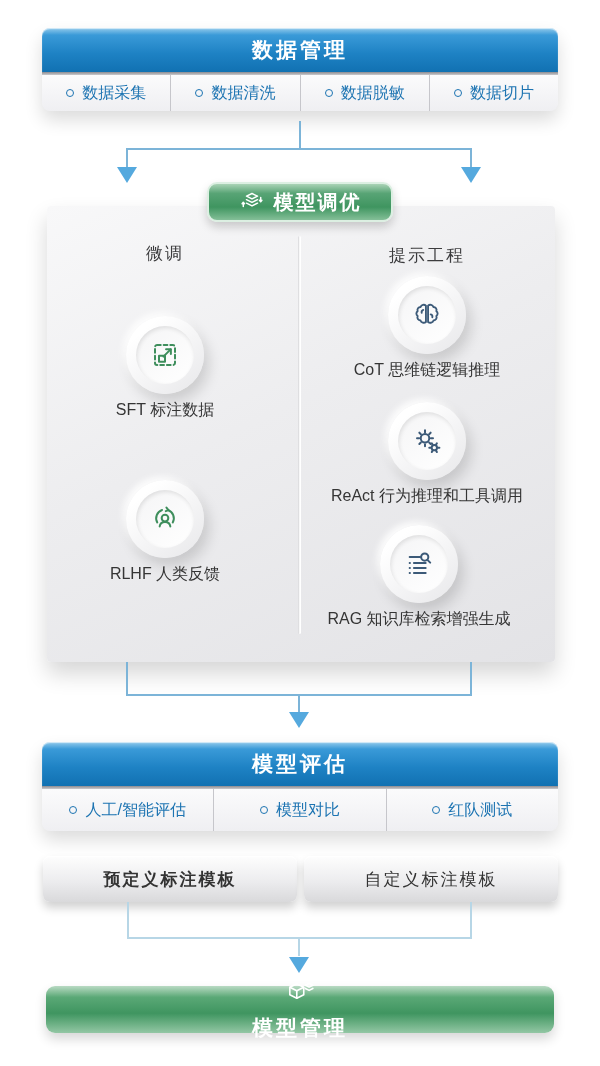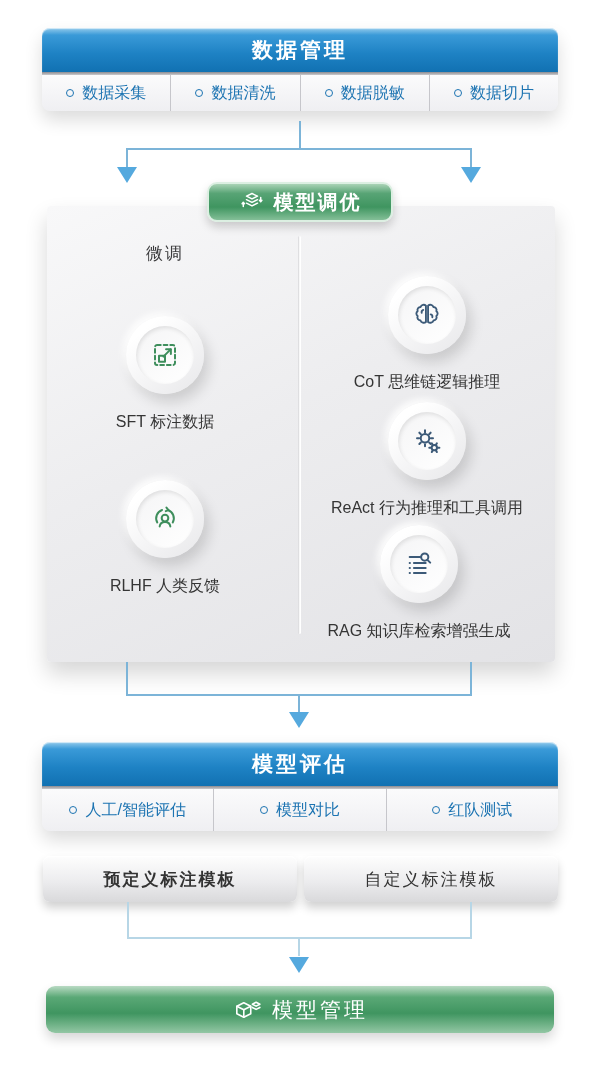--- a/index.html
+++ b/index.html
@@ -47,32 +47,32 @@
   .col-title { position:absolute; width:250px; text-align:center; font-size:17px; color:#3c3c3e; letter-spacing:2px; }
   .feature { position:absolute; width:250px; display:flex; flex-direction:column; align-items:center; }
   .circle-outer { width:78px; height:78px; border-radius:50%;
     background:linear-gradient(140deg,#ffffff 20%,#ebebed 88%);
     box-shadow:5px 8px 14px rgba(0,0,0,.15), -3px -3px 7px #ffffff;
     display:flex; align-items:center; justify-content:center; }
   .circle-inner { width:58px; height:58px; border-radius:50%;
     background:linear-gradient(140deg,#f5f5f6,#ffffff);
     box-shadow:inset 1px 2px 4px rgba(0,0,0,.10);
     display:flex; align-items:center; justify-content:center; }
-  .feature-label { margin-top:18px; font-size:16px; color:#353535; }
+  .feature-label { margin-top:6px; font-size:16px; color:#353535; }
   
   .tmpl-box { position:absolute; top:856px; height:46px; border-radius:7px;
     background:linear-gradient(180deg,#fdfdfd 0%,#ececee 55%,#d9d9db 100%);
     border-top:1px solid #ffffff; box-shadow:0 6px 10px rgba(0,0,0,.18);
     display:flex; align-items:center; justify-content:center;
     font-size:17px; color:#333; letter-spacing:2px; }
   .green-bar { position:absolute; left:46px; top:986px; width:508px; height:47px; border-radius:9px;
     background:linear-gradient(180deg,#b9dac3 0%,#5aa876 24%,#3f9560 58%,#93c7a4 100%);
     box-shadow:0 6px 12px rgba(0,0,0,.16);
     display:flex; align-items:center; justify-content:center; gap:10px;
-    color:#fff; font-size:21px; font-weight:normal; letter-spacing:3px; }
+    color:#fff; font-size:21px; font-weight:bold; letter-spacing:3px;flex-direction:column; }
   svg { display:block; }
 </style>
 </head>
 <body>
 
 <div class="page">
 
   <div class="panel" style="left:42px; top:28px; width:516px;">
     <div class="panel-header">
       <span>数据管理</span>
@@ -115,20 +115,21 @@
         <path d="M21.7 7.5 V11.5 M20.5 10.3 L21.7 11.7 L22.9 10.3"></path>
       </svg>
     </span>
     <span>模型调优</span>
   </div>
 
   <div class="tune-card">
     <div class="tune-divider"></div>
 
     <div class="col-title" style="left:-7px; top:36px;">微调</div>
+    <div class="col-title" style="left:255px; top:38px;">提示工程</div>
 
     <div class="feature" style="left:-7px; top:110px;">
       <div class="circle-outer">
         <div class="circle-inner">
           <svg width="32" height="32" viewBox="0 0 24 24" fill="none" stroke="#3e8e5c" stroke-width="1.5" stroke-linecap="round" stroke-linejoin="round">
             <rect x="4.5" y="4.5" width="15" height="15" rx="1.5" stroke-dasharray="2.8 2.2"></rect>
             <rect x="7.5" y="12.5" width="4.5" height="4.5"></rect>
             <path d="M10.8 13.2 L16.2 7.8"></path>
             <path d="M12.8 7.6 H16.4 V11.2"></path>
           </svg>

